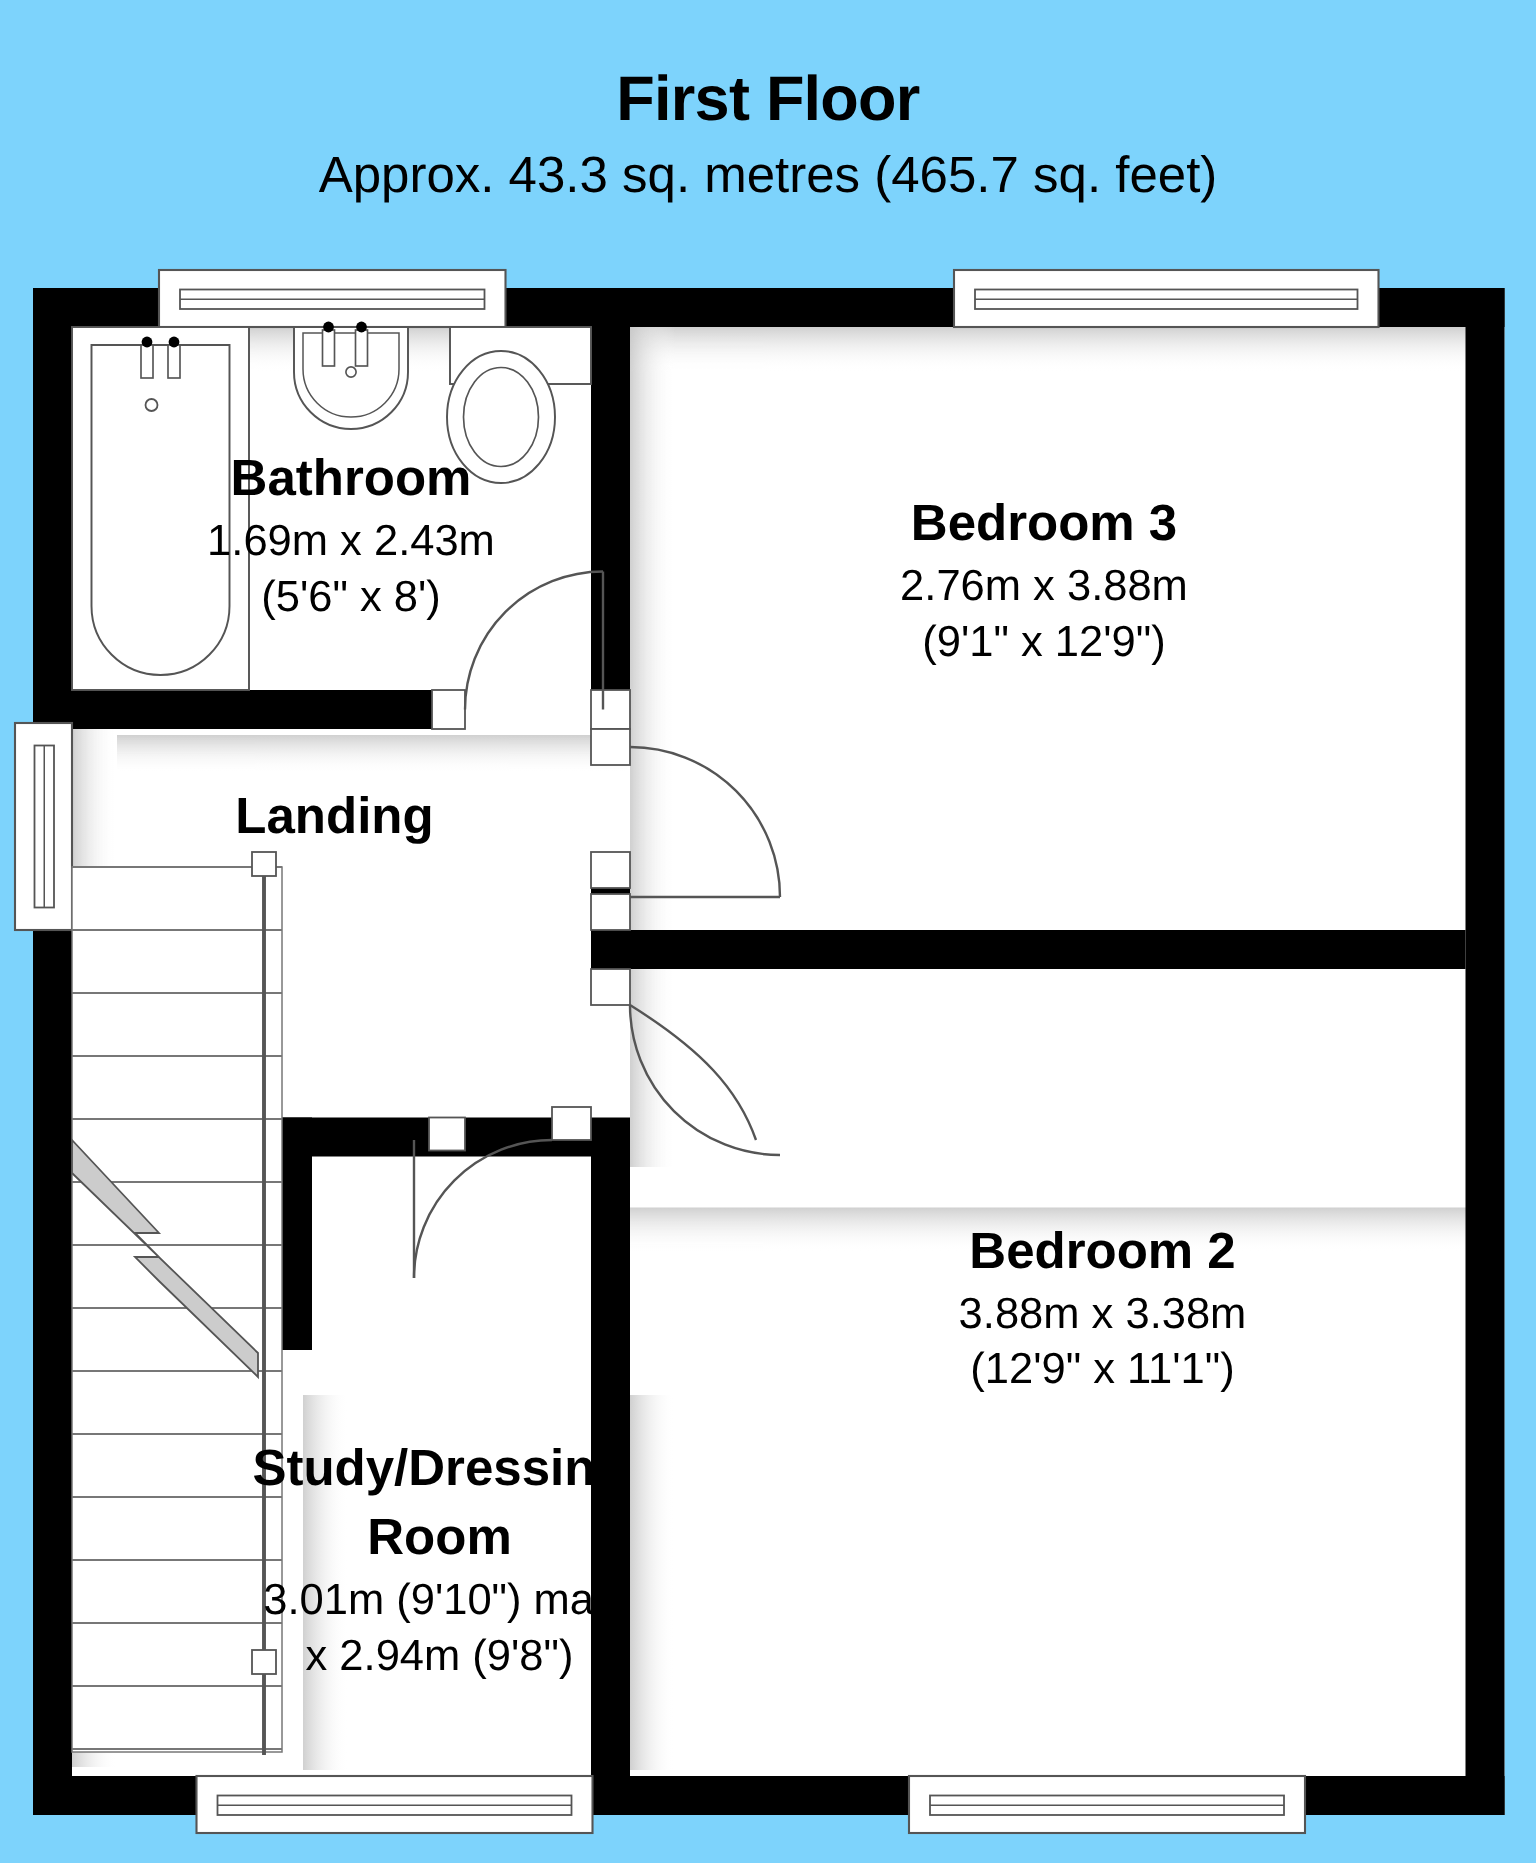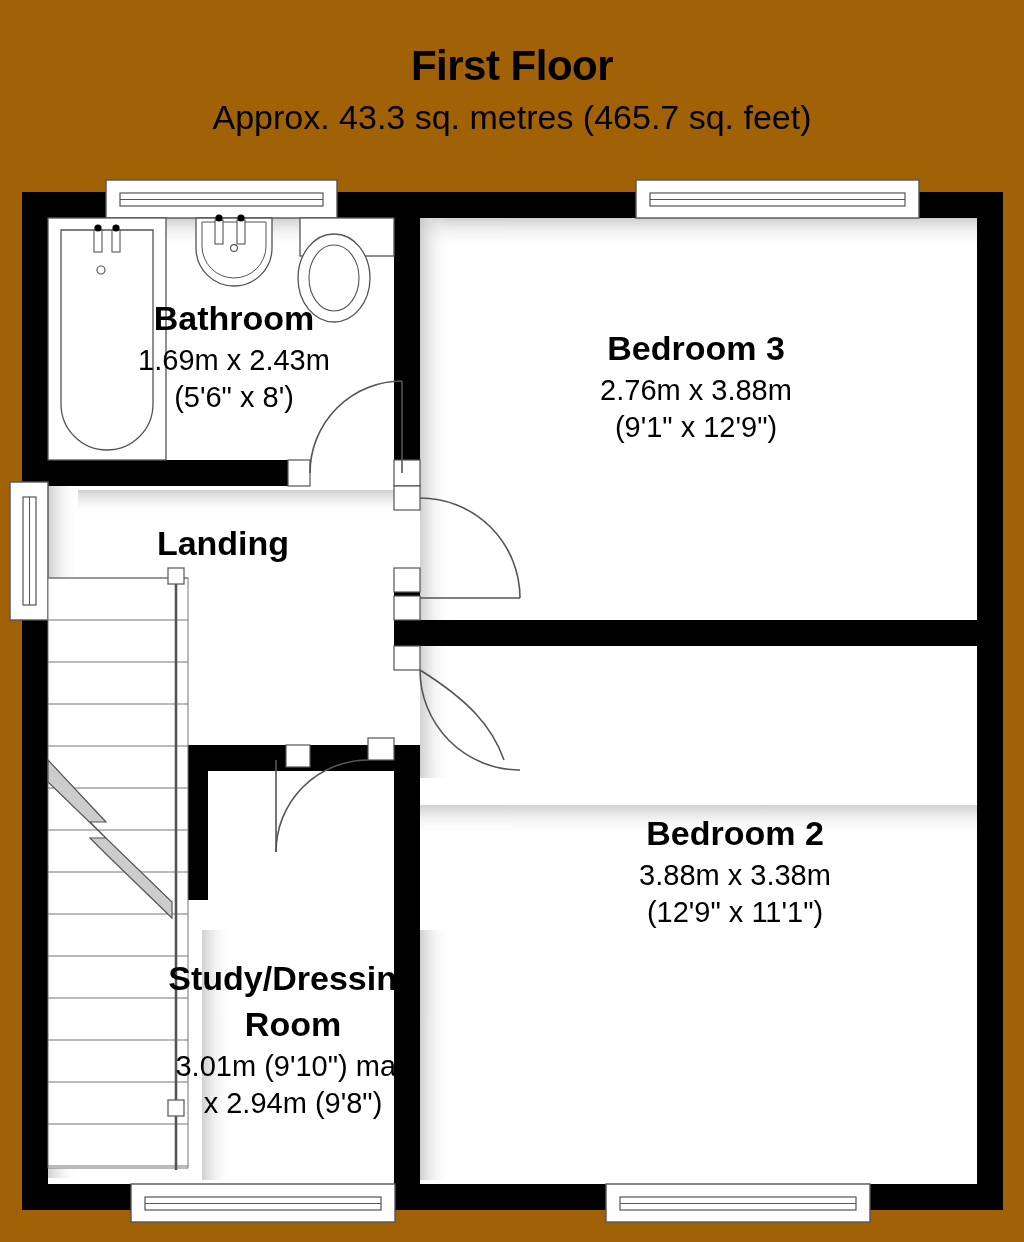--- a/index.html
+++ b/index.html
@@ -12,21 +12,21 @@
     width: 1024px;
     height: 1242px;
     font-family: "Liberation Sans", sans-serif;
     color: #000000;
     overflow: hidden;
   }
   #page {
     position: relative;
     width: 1024px;
     height: 1242px;
-    background: #a16207;
+    background: #7dd3fc;
   }
   
   #header {
     position: absolute;
     top: 0;
     left: 0;
     width: 1024px;
     text-align: center;
   }
   #floor-title {

